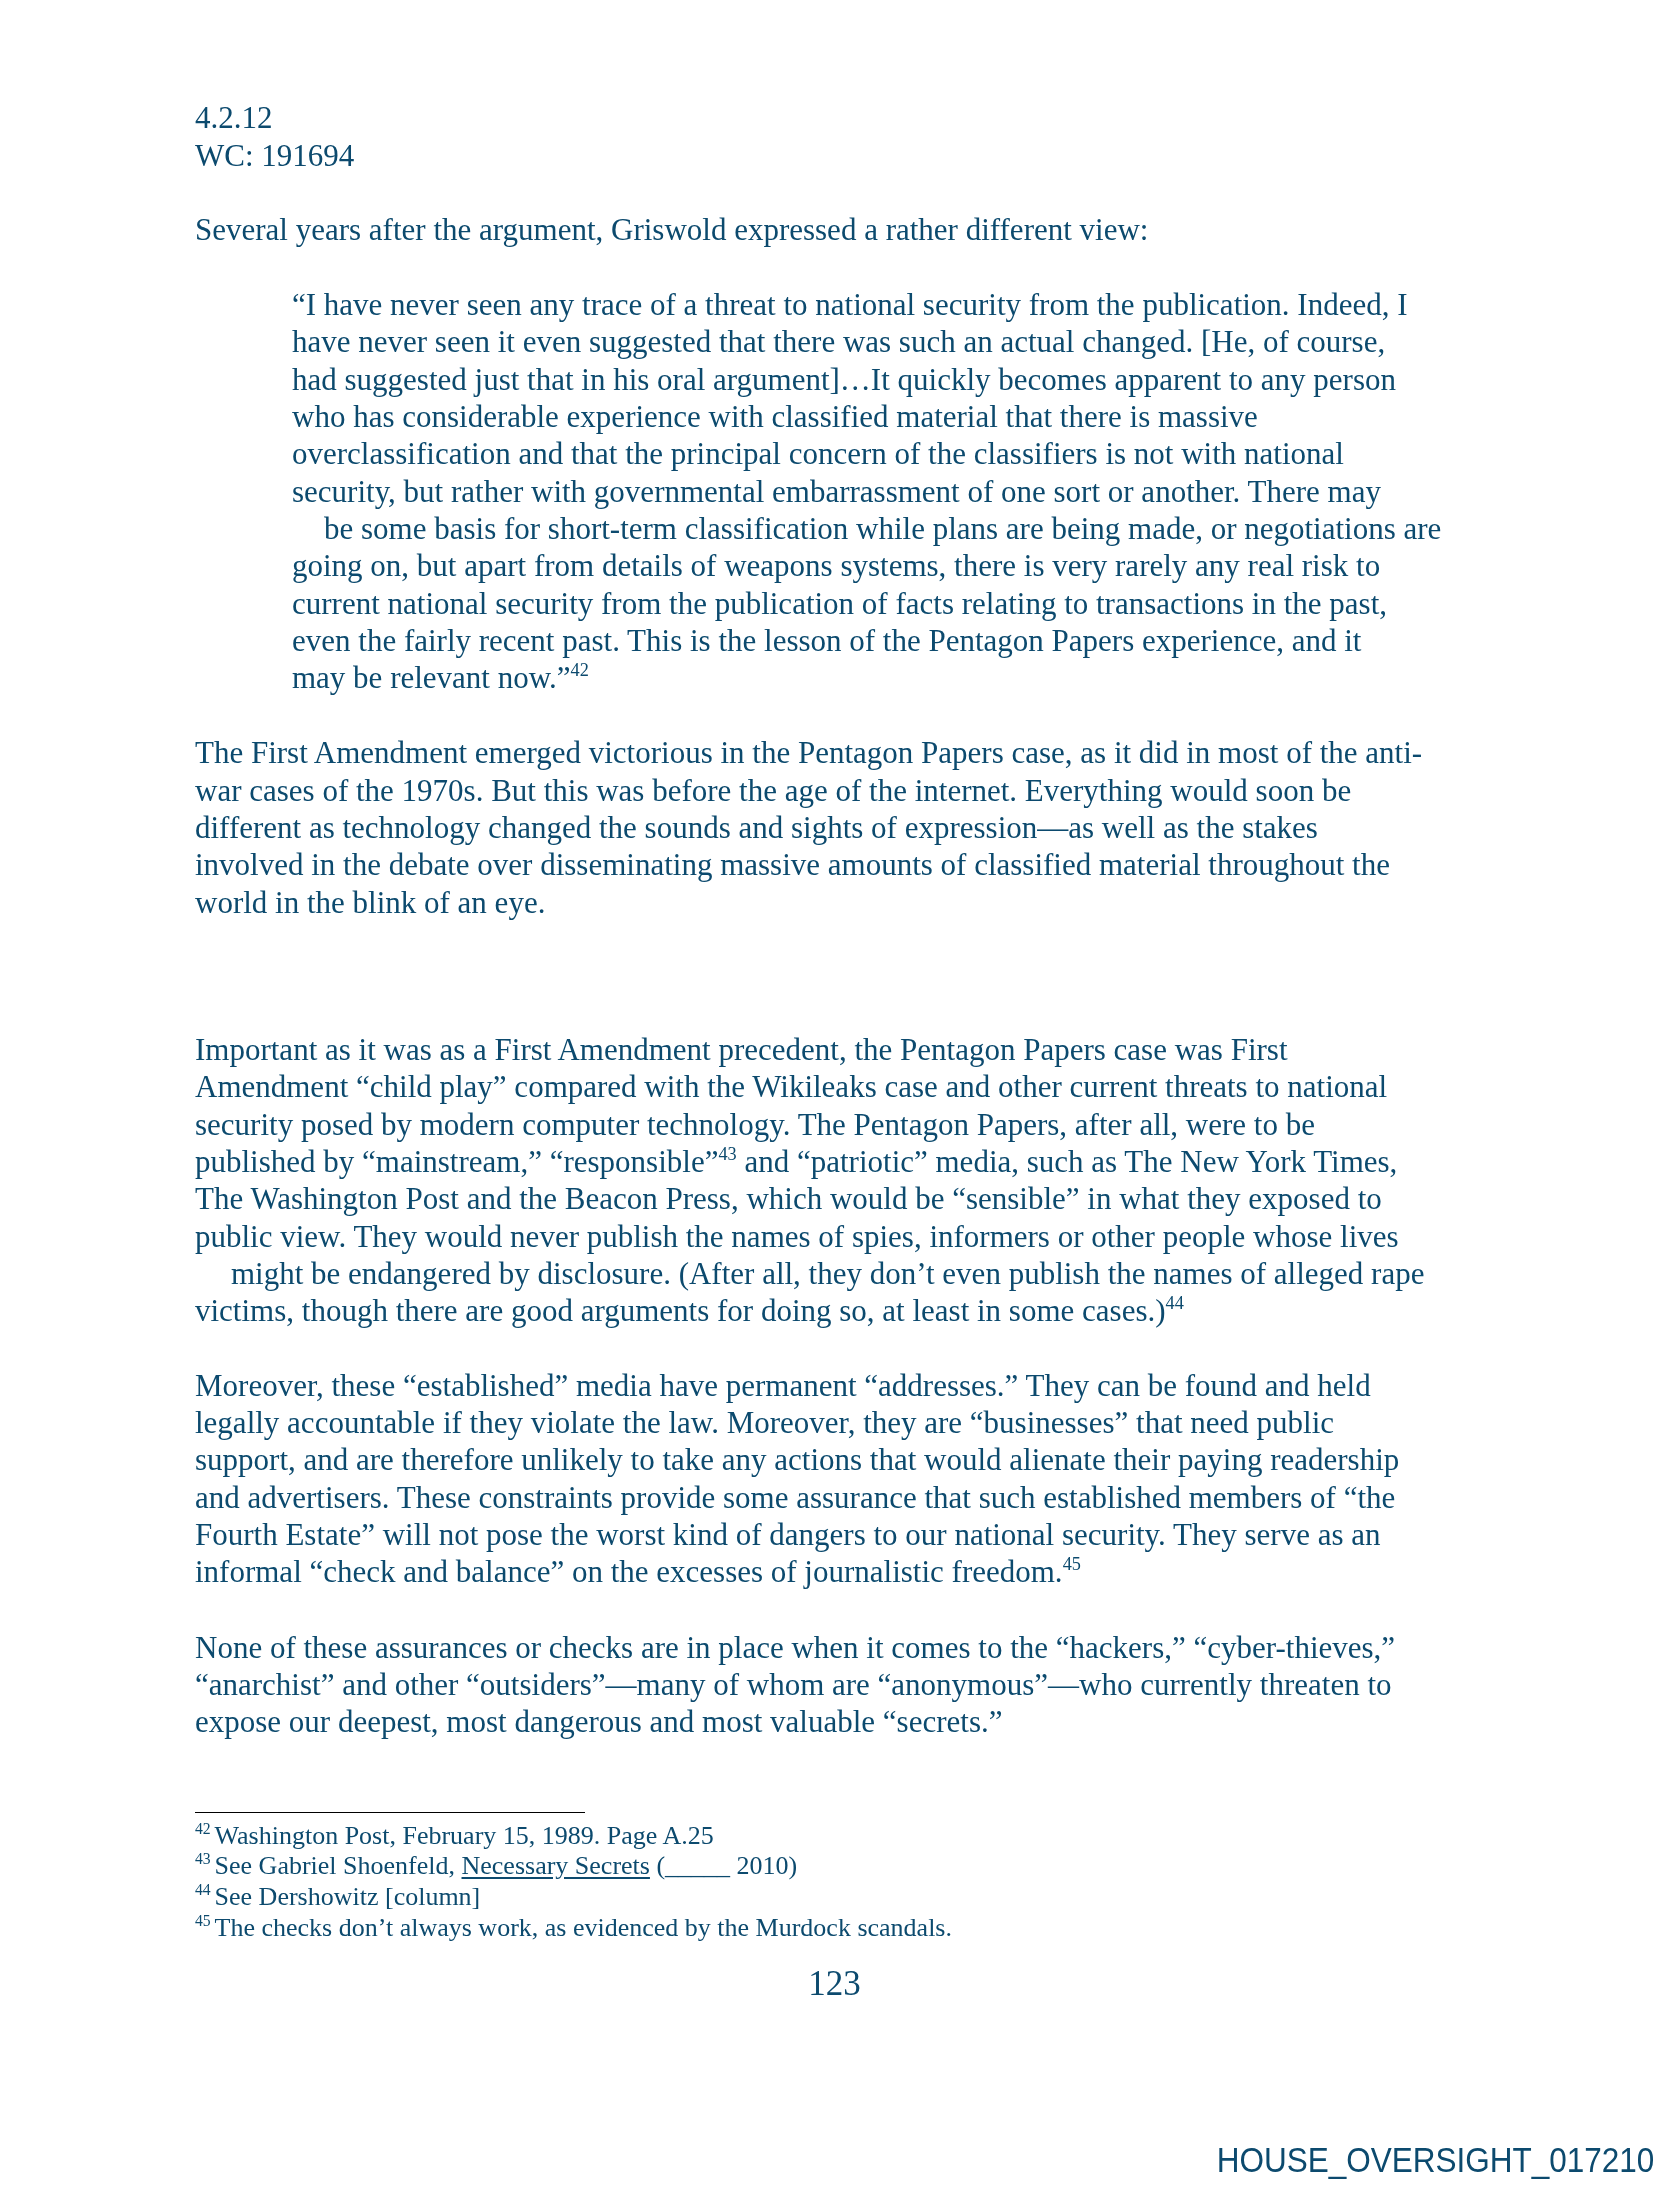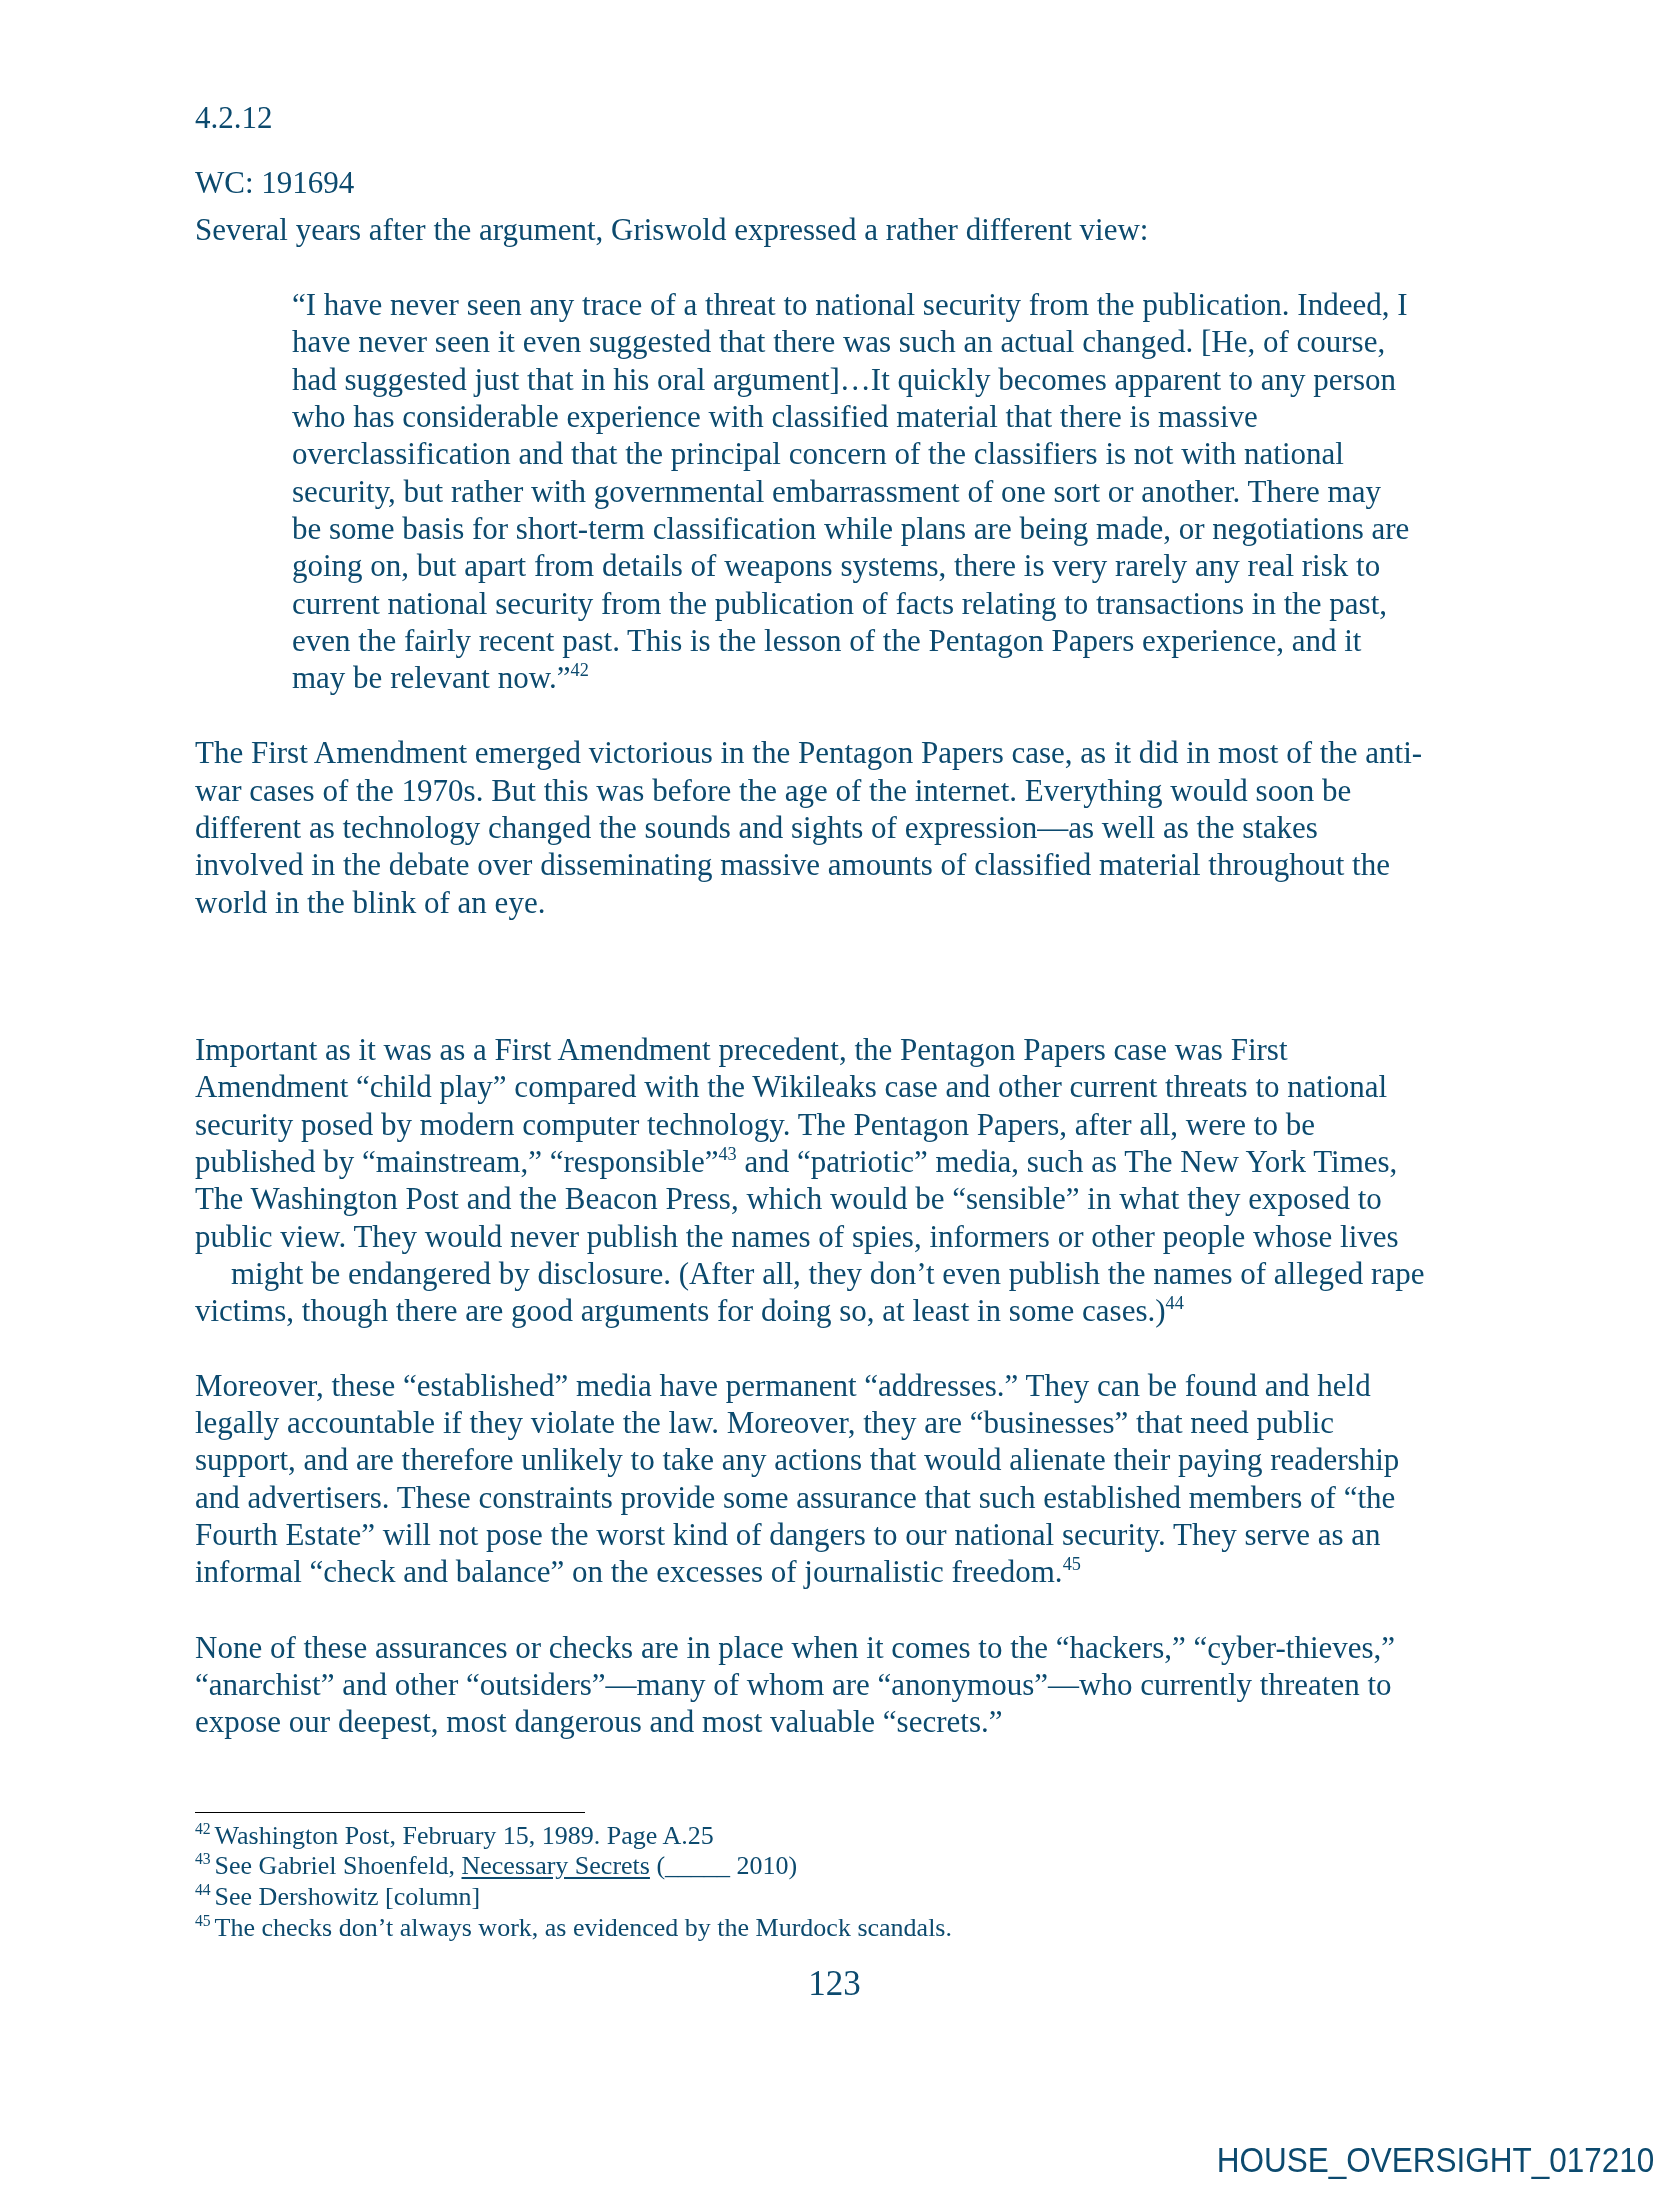--- a/index.html
+++ b/index.html
@@ -31,32 +31,32 @@
       font-size: 35px; line-height: 39px; letter-spacing: 0px; white-space: nowrap;
       transform: scaleX(0.9); transform-origin: right center;
     }
   </style>
 </head>
 <body>
 
 <div class="page">
 
   <div class="line hdr" style="top:99px;">4.2.12</div>
-  <div class="line hdr" style="top:137px;margin-top:27px;">WC:  191694</div>
+  <div class="line hdr" style="top:137px;">WC:  191694</div>
 
   <div class="line body-line" style="top:211px;">Several years after the argument, Griswold expressed a rather different view:</div>
 
   <div>
     <div class="line quote-line" style="top:286px;">“I have never seen any trace of a threat to national security from the publication.  Indeed, I</div>
     <div class="line quote-line" style="top:323px;">have never seen it even suggested that there was such an actual changed.  [He, of course,</div>
     <div class="line quote-line" style="top:361px;">had suggested just that in his oral argument]…It quickly becomes apparent to any person</div>
     <div class="line quote-line" style="top:398px;">who has considerable experience with classified material that there is massive</div>
     <div class="line quote-line" style="top:435px;">overclassification and that the principal concern of the classifiers is not with national</div>
     <div class="line quote-line" style="top:473px;">security, but rather with governmental embarrassment of one sort or another.  There may</div>
-    <div class="line quote-line" style="top:510px;">be some basis for short-term classification while plans are being made, or negotiations are</div>
+    <div class="line quote-line" style="top:510px;margin-left:32px;">be some basis for short-term classification while plans are being made, or negotiations are</div>
     <div class="line quote-line" style="top:547px;">going on, but apart from details of weapons systems, there is very rarely any real risk to</div>
     <div class="line quote-line" style="top:585px;">current national security from the publication of facts relating to transactions in the past,</div>
     <div class="line quote-line" style="top:622px;">even the fairly recent past.  This is the lesson of the Pentagon Papers experience, and it</div>
     <div class="line quote-line" style="top:659px;">
       <span>may be relevant now.”</span><sup class="fn">42</sup>
     </div>
   </div>
 
   <div>
     <div class="line body-line" style="top:734px;">The First Amendment emerged victorious in the Pentagon Papers case, as it did in most of the anti-</div>

